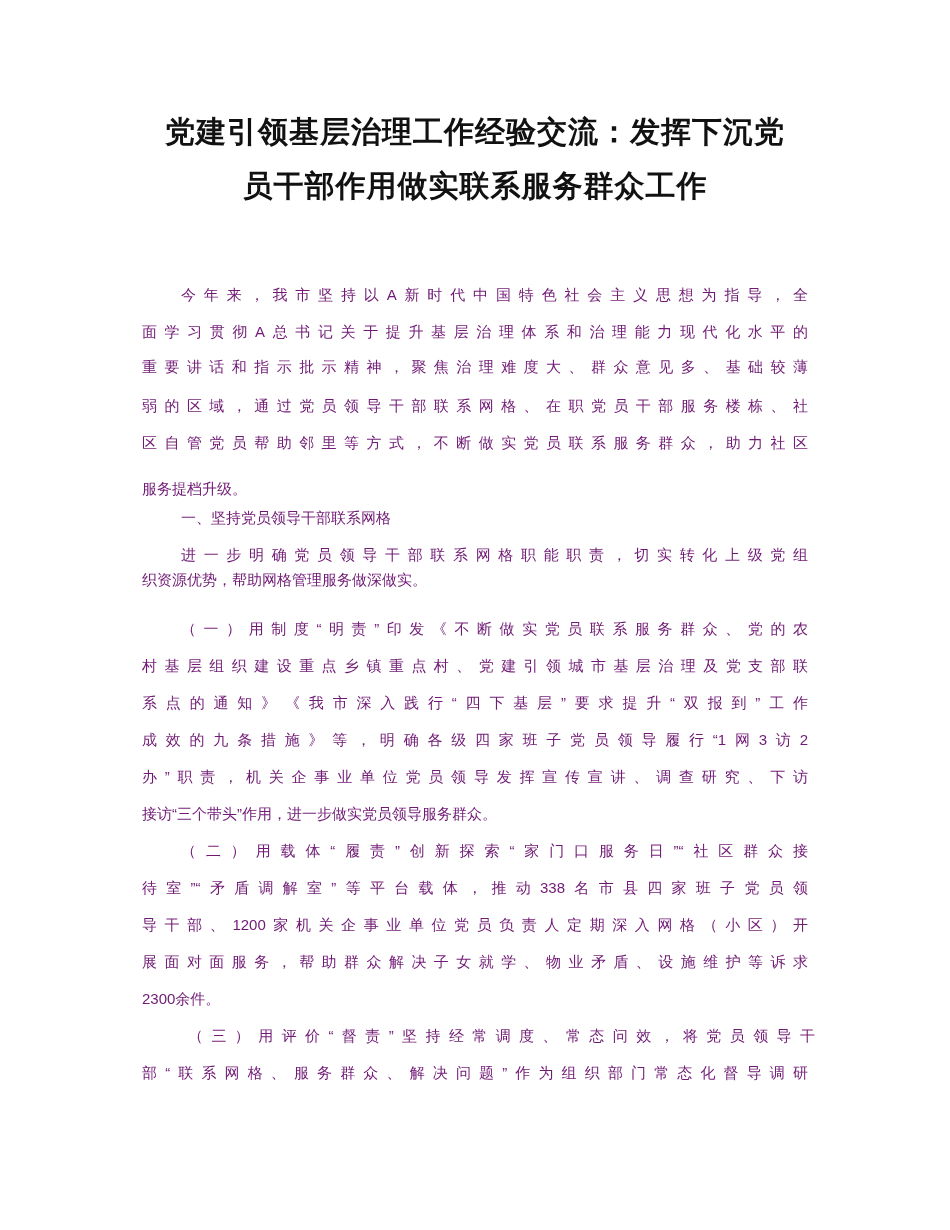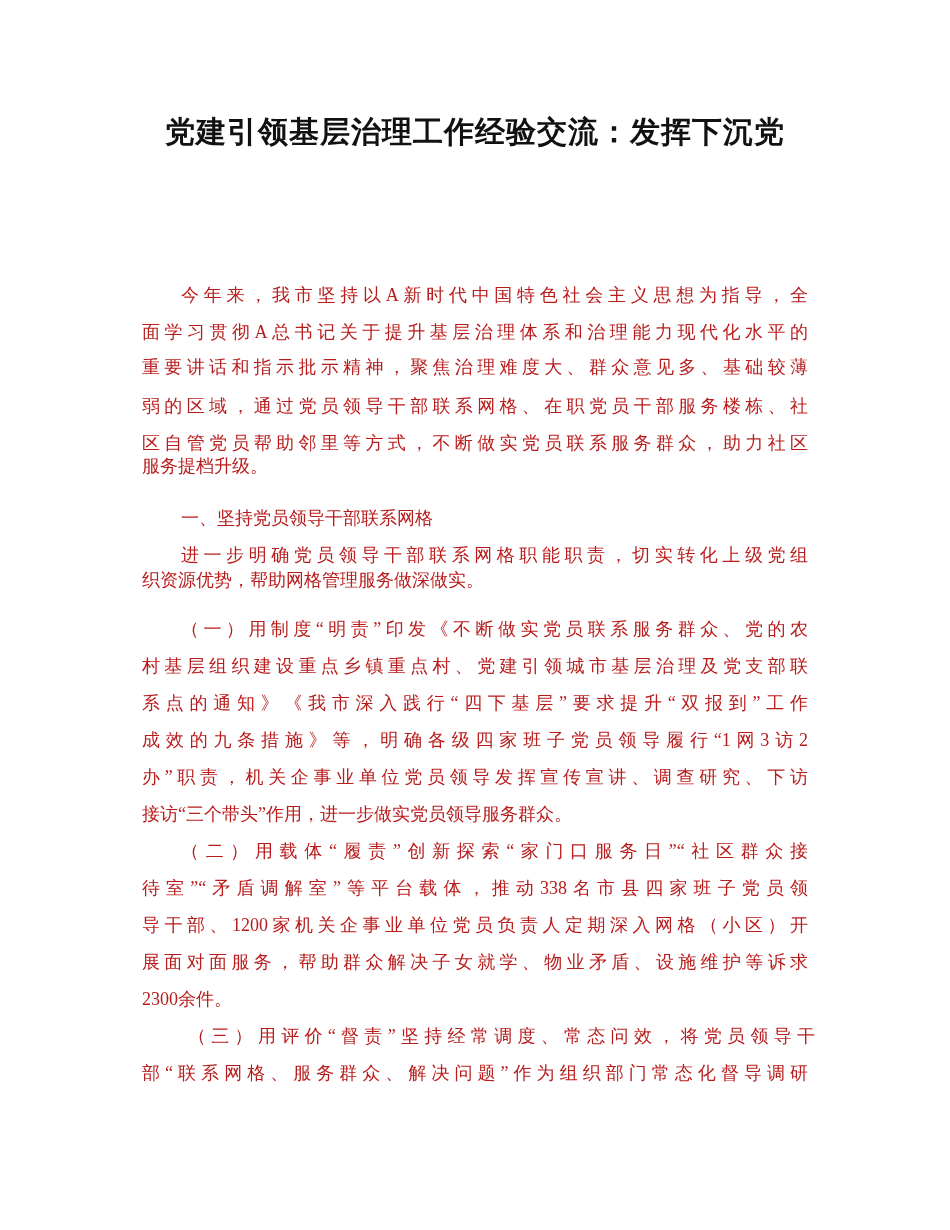--- a/index.html
+++ b/index.html
@@ -5,38 +5,39 @@
   html, body { margin: 0; padding: 0; background: #ffffff; }
   body { width: 950px; height: 1230px; position: relative; overflow: hidden;
          font-family: "DejaVu Sans", sans-serif; color: #111; }
   .page { position: absolute; left: 0; top: 0; width: 950px; height: 993px; background: #fff; }
   .title { position: absolute; left: 140px; width: 670px; text-align: center;
            font-family: "DejaVu Sans", sans-serif; font-size: 30px; font-weight: bold;
            letter-spacing: 1px; color: #111; white-space: nowrap; }
   .t1 { top: 112px; }
   .t2 { top: 166px; }
   .line { position: absolute; left: 142px; width: 666px; height: 30px;
-          font-family: Liberation Serif, serif; font-size: 18px; line-height: 30px;
-          color: #b91c1c; white-space: nowrap; text-align: justify; text-align-last: justify; }
+          font-family: Liberation Sans, sans-serif; font-size: 15px; line-height: 30px;
+          color: #701a75; white-space: nowrap; text-align: justify; text-align-last: justify; }
   .line.indent { left: 181px; width: 627px; }
   .line.last { text-align-last: left; }
 </style>
 </head>
 <body>
 
 <div class="page">
   <div class="title t1">党建引领基层治理工作经验交流：发挥下沉党</div>
+  <div class="title t2">员干部作用做实联系服务群众工作</div>
 
   <div id="body-lines">
       <div class="line indent" style="top: 280px;">今年来，我市坚持以A新时代中国特色社会主义思想为指导，全</div>
       <div class="line" style="top: 317px;">面学习贯彻A总书记关于提升基层治理体系和治理能力现代化水平的</div>
       <div class="line" style="top: 352px;">重要讲话和指示批示精神，聚焦治理难度大、群众意见多、基础较薄</div>
       <div class="line" style="top: 391px;">弱的区域，通过党员领导干部联系网格、在职党员干部服务楼栋、社</div>
       <div class="line" style="top: 428px;">区自管党员帮助邻里等方式，不断做实党员联系服务群众，助力社区</div>
-      <div class="line last" style="top: 451px;">服务提档升级。</div>
+      <div class="line last" style="top: 474px;">服务提档升级。</div>
       <div class="line indent last" style="top: 503px;">一、坚持党员领导干部联系网格</div>
       <div class="line indent" style="top: 540px;">进一步明确党员领导干部联系网格职能职责，切实转化上级党组</div>
       <div class="line last" style="top: 565px;">织资源优势，帮助网格管理服务做深做实。</div>
       <div class="line indent" style="top: 614px;">（一）用制度“明责”印发《不断做实党员联系服务群众、党的农</div>
       <div class="line" style="top: 651px;">村基层组织建设重点乡镇重点村、党建引领城市基层治理及党支部联</div>
       <div class="line" style="top: 688px;">系点的通知》《我市深入践行“四下基层”要求提升“双报到”工作</div>
       <div class="line" style="top: 725px;">成效的九条措施》等，明确各级四家班子党员领导履行“1网3访2</div>
       <div class="line" style="top: 762px;">办”职责，机关企事业单位党员领导发挥宣传宣讲、调查研究、下访</div>
       <div class="line last" style="top: 799px;">接访“三个带头”作用，进一步做实党员领导服务群众。</div>
       <div class="line indent" style="top: 836px;">（二）用载体“履责”创新探索“家门口服务日”“社区群众接</div>

